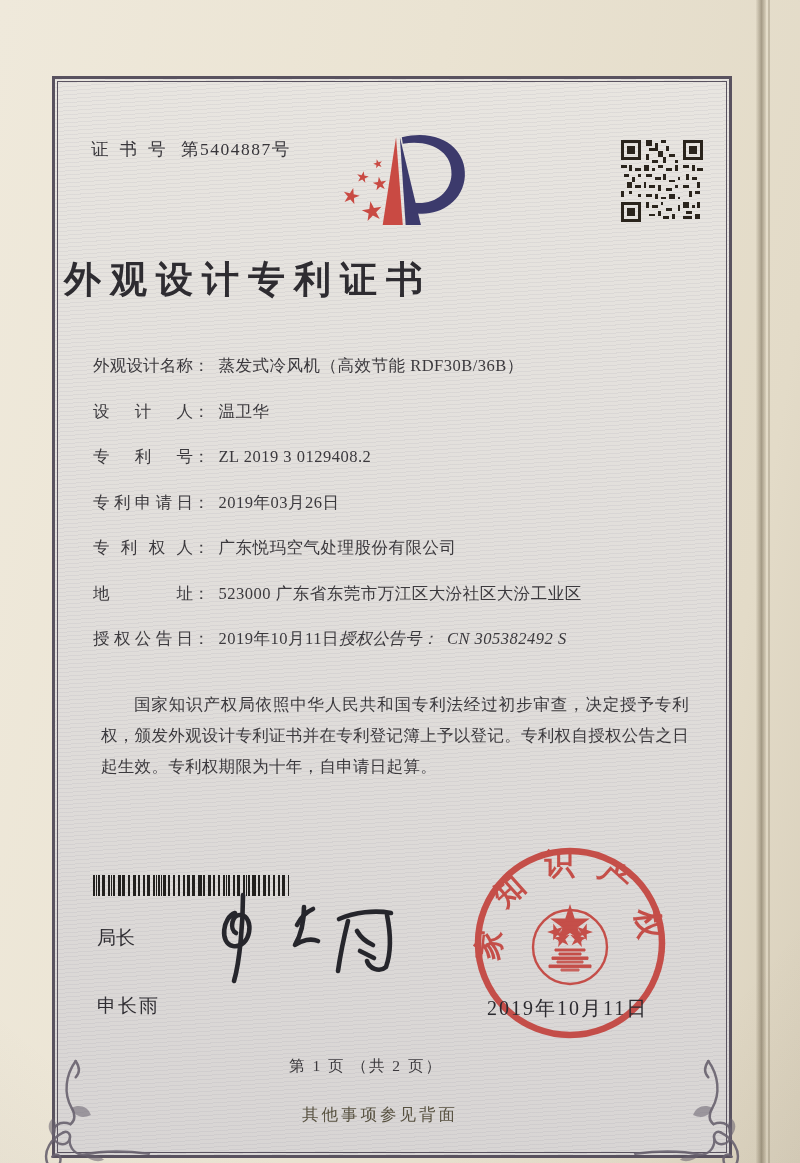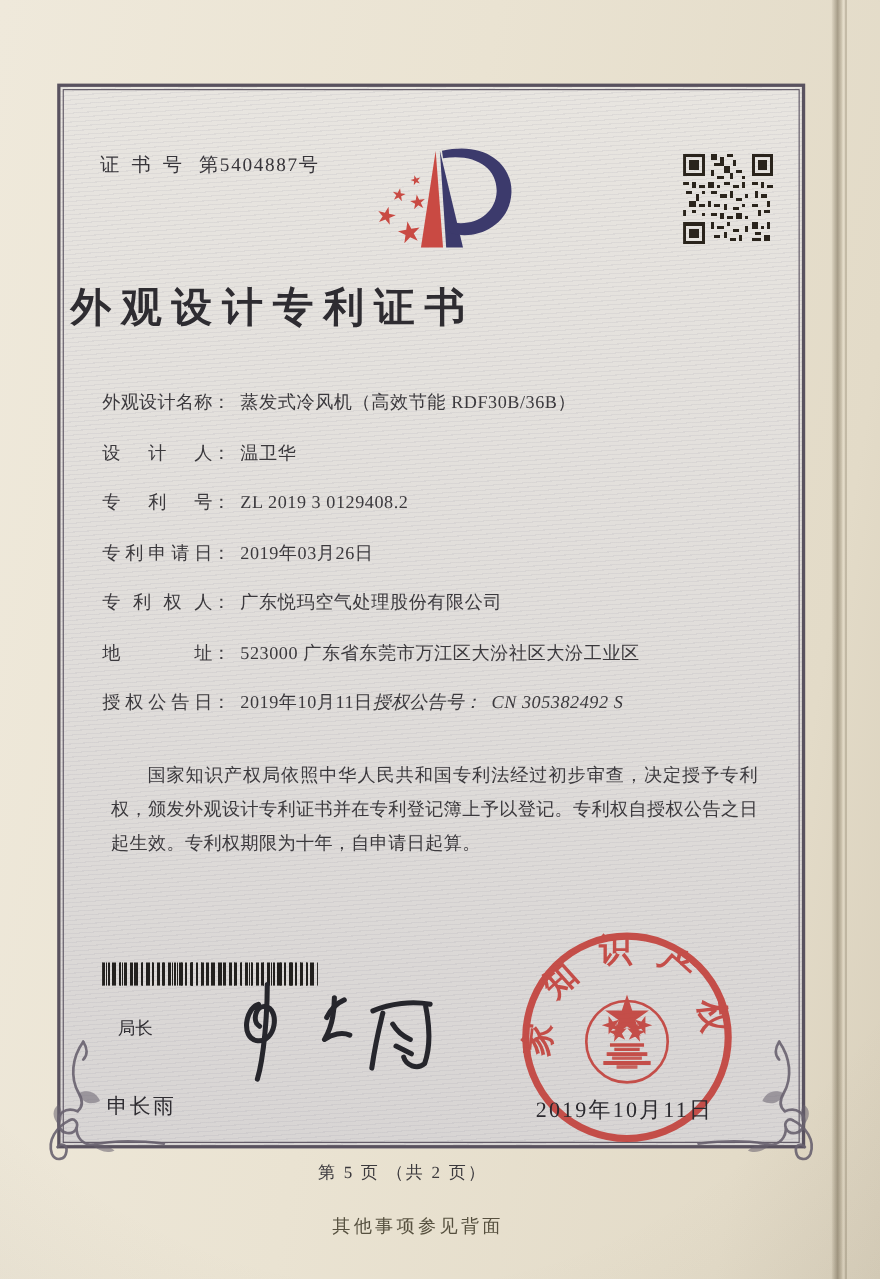--- a/index.html
+++ b/index.html
@@ -13,21 +13,21 @@
   }
   
   .vignette{position:absolute;inset:0;pointer-events:none;
     background:radial-gradient(120% 100% at 45% 40%, rgba(255,255,255,0) 60%, rgba(90,80,60,.14) 100%);}
   .page-edge{position:absolute;top:0;right:34px;width:10px;height:100%;
     background:linear-gradient(90deg,rgba(120,105,80,.05),rgba(90,78,55,.45) 55%,rgba(150,135,105,.15));}
   .page-edge2{position:absolute;top:0;right:30px;width:2px;height:100%;background:rgba(100,88,62,.25);}
 
   
   .frame{
-    position:absolute;left:52px;top:76px;width:680px;height:968px;
+    position:absolute;left:52px;top:76px;width:680px;height:1082px;
     border:3px solid #59525f;box-sizing:border-box;
     background:
       repeating-linear-gradient(176deg, rgba(130,128,148,.10) 0 1px, rgba(0,0,0,0) 1px 4px),
       linear-gradient(180deg,#e8e5e0 0%,#e0ddda 55%,#d8d5d4 100%);
   }
   .frame .innerline{position:absolute;inset:2px;border:1px solid #59525f;pointer-events:none;}
 
   .corner{position:absolute;width:112px;height:112px;}
   .corner.bl{left:-16px;bottom:-16px;}
   .corner.br{right:-16px;bottom:-16px;transform:scaleX(-1);}
@@ -54,21 +54,21 @@
   .paras{position:absolute;left:30px;right:24px;top:594px;font-size:16.5px;color:#3b393d;}
   .paras p{margin:16px;text-indent:2em;line-height:31px;text-align:justify;letter-spacing:.3px;}
 
   .barcode{position:absolute;left:38px;top:796px;width:196px;height:21px;
     background-image:
       repeating-linear-gradient(90deg,#22201e 0 2px,rgba(0,0,0,0) 2px 5px),
       repeating-linear-gradient(90deg,#22201e 0 1px,rgba(0,0,0,0) 1px 9px),
       repeating-linear-gradient(90deg,rgba(0,0,0,0) 0 3px,#22201e 3px 4px,rgba(0,0,0,0) 4px 13px);
   }
 
-  .director-title{position:absolute;left:52px;top:846px;font-size:16px;color:#2f2d32;text-align:center;}
+  .director-title{position:absolute;left:42px;top:846px;font-size:19px;color:#2f2d32;text-align:center;}
   .director-name{position:absolute;left:42px;top:882px;font-size:19px;color:#2f2d32;letter-spacing:2px;margin-top:32px;}
   .signature{position:absolute;left:150px;top:812px;width:210px;height:96px;}
 
   .seal{position:absolute;left:409px;top:758px;width:212px;height:212px;opacity:.88;}
   .seal-date{position:absolute;left:432px;top:916px;font-size:20px;color:#2b2a2f;letter-spacing:2px;z-index:5;}
 
   .page-info{position:absolute;left:0;right:0;top:977px;text-align:center;font-size:15.5px;
     letter-spacing:2px;color:#3b393d;transform:translateX(-26px);}
 
   .back-note{position:absolute;left:0;right:0;top:1104px;text-align:center;font-size:16.5px;
@@ -224,16 +224,16 @@
       <path d="M-15,6 h30 v2 h-30 z"></path>
       <path d="M-11,10 h22 v2 h-22 z"></path>
       <path d="M-18,14 h36 v2.4 h-36 z"></path>
       <path d="M-13,18 h26 v2 h-26 z" opacity=".9"></path>
       <path d="M-21,22 h42 v2.6 h-42 z"></path>
       <path d="M-9,26 h18 v2 h-18 z" opacity=".85"></path>
     </g>
   </svg>
   <div class="seal-date">2019年10月11日</div>
 
-  <div class="page-info">第 5 页 （共 2 页）</div>
+  <div class="page-info">第 1 页 （共 2 页）</div>
 </div>
 
 <div class="back-note">其他事项参见背面</div>
 
 </body></html>

